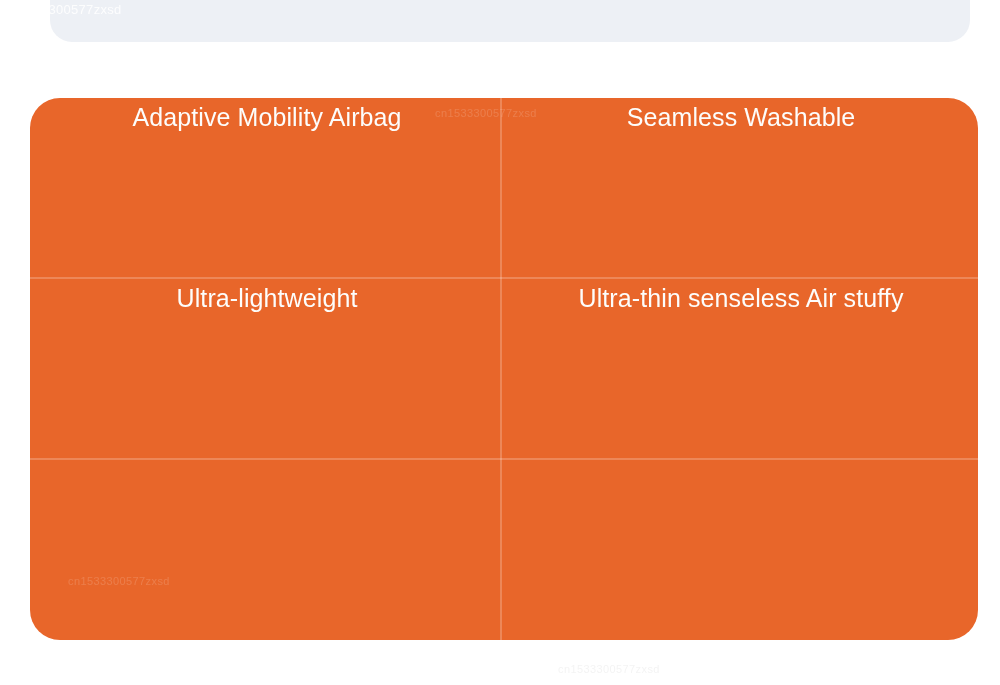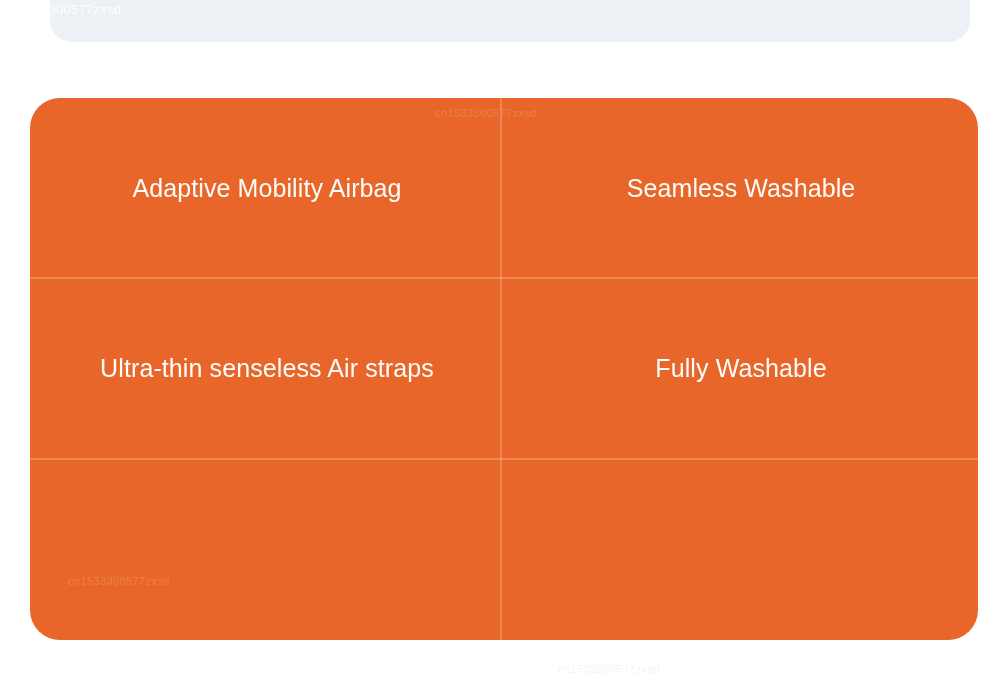--- a/index.html
+++ b/index.html
@@ -59,21 +59,20 @@
     position: absolute;
     inset: 0;
     display: grid;
     grid-template-columns: 1fr 1fr;
     grid-template-rows: 1fr 1fr 1fr;
   }
 
   .feature-cell {
     position: relative;
     display: flex;
-    align-items: center;
     justify-content: center;
     padding: 4px 18px;
     text-align: center;
   }
 
   .feature-label {
     color: #fdfdfb;
     font-size: 25px;
     font-weight: 400;
     line-height: 1.25;
@@ -145,28 +144,28 @@
 
       <div class="feature-cell">
         <span class="feature-label">Adaptive Mobility Airbag</span>
       </div>
 
       <div class="feature-cell">
         <span class="feature-label">Seamless Washable</span>
       </div>
 
 
-
       <div class="feature-cell">
-        <span class="feature-label">Ultra-thin senseless Air straps</span>
+        <span class="feature-label">Ultra-lightweight</span>
       </div>
 
       <div class="feature-cell">
-        <span class="feature-label">Fully Washable</span>
+        <span class="feature-label">Ultra-thin senseless Air stuffy</span>
       </div>
+
 
     </div>
 
     <div class="divider-v"></div>
     <div class="divider-h row-1"></div>
     <div class="divider-h row-2"></div>
 
     <span class="card-watermark wm-top">cn1533300577zxsd</span>
     <span class="card-watermark wm-bottom">cn1533300577zxsd</span>
 

